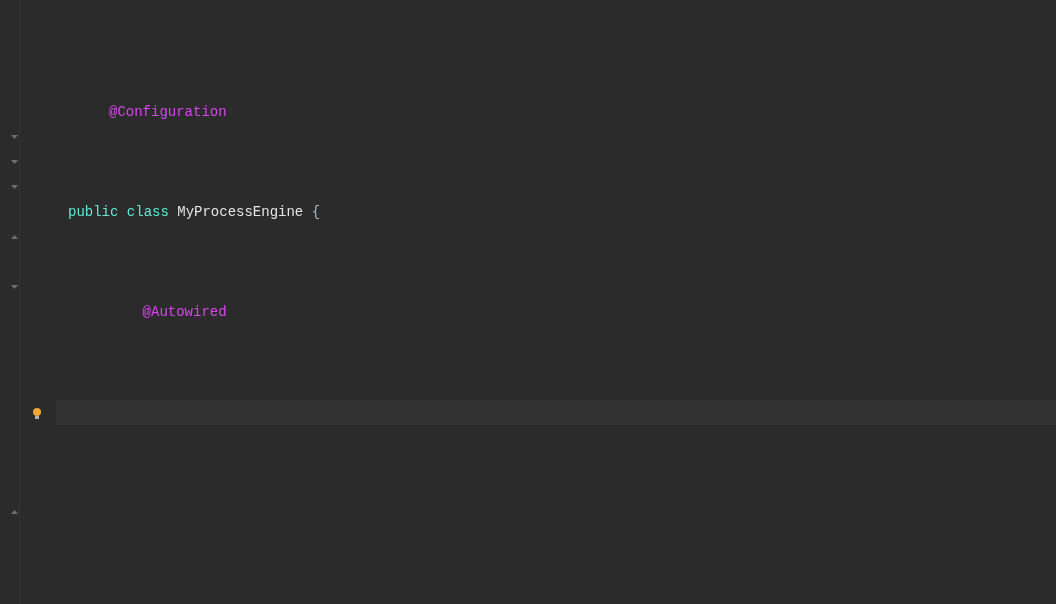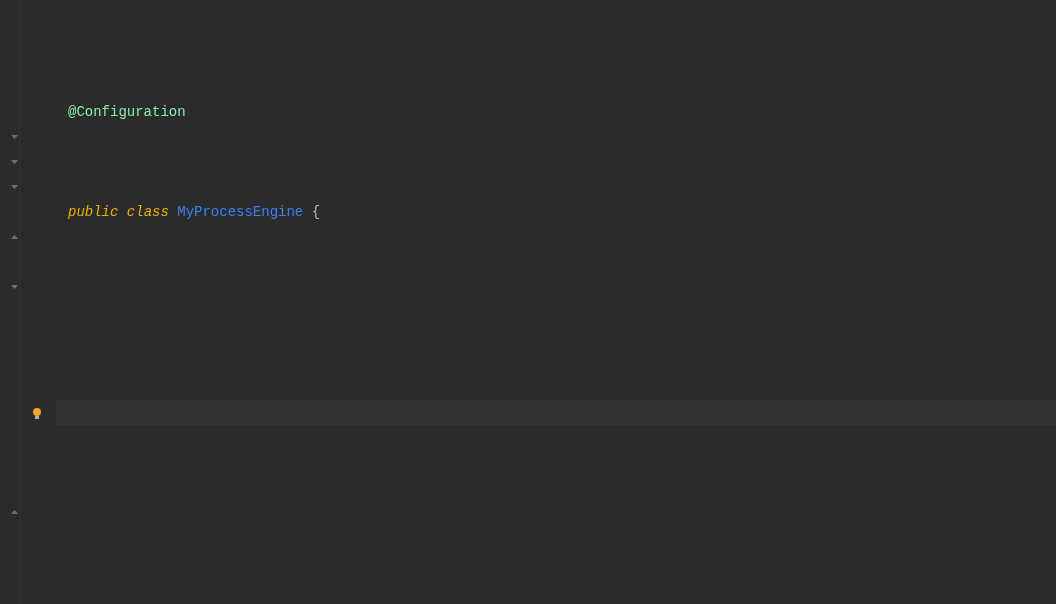--- a/index.html
+++ b/index.html
@@ -50,23 +50,23 @@
     height: 25px;
     position: relative;
   }
   .active-line-bg {
     position: absolute;
     left: 0; right: 0;
     height: 25px;
     background: #323232;
     z-index: -1;
   }
-  .k-annotation { color: #86efac; }
-  .k-keyword { color: #eab308; font-style: italic; }
-  .k-class { color: #3b82f6; }
+  .k-annotation { color: #d946ef; margin-left: 41px; }
+  .k-keyword { color: #5eead4; }
+  .k-class { color: #e5e5e5; }
   .k-field { color: #9876aa; }
   .k-plain { color: #a9b7c6; }
 </style>
 </head>
 <body>
 
 <div class="editor">
   <div class="gutter">
     <div class="fold-marker" style="top:134px">
       <svg width="9" height="9">
@@ -109,20 +109,21 @@
     </div>
   </div>
 
   <div class="code">
     <div class="active-line-bg" style="top:400px"></div>
 
     <div class="line"><span class="k-annotation">@Configuration</span></div>
 
     <div class="line"><span class="k-keyword">public</span> <span class="k-keyword">class</span> <span class="k-class">MyProcessEngine</span><span class="k-plain"> {</span></div>
 
+    <div class="line">    <span class="k-annotation">@Autowired</span></div>
 
 
     <div class="line"></div>
 
     <div class="line">    </div>
 
     
 
     
 

